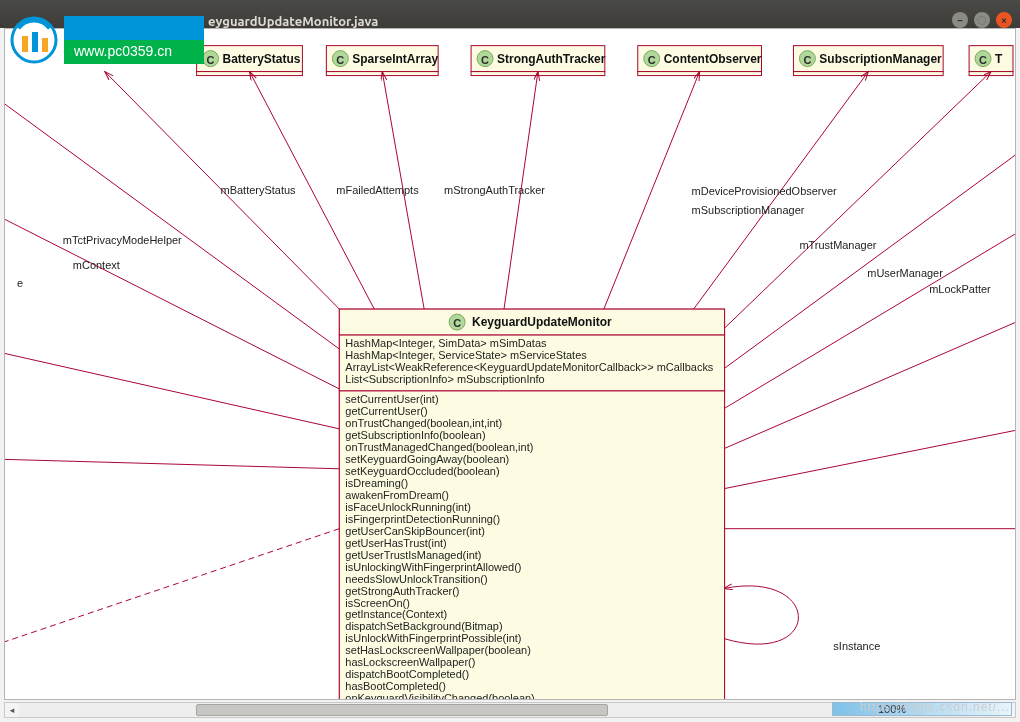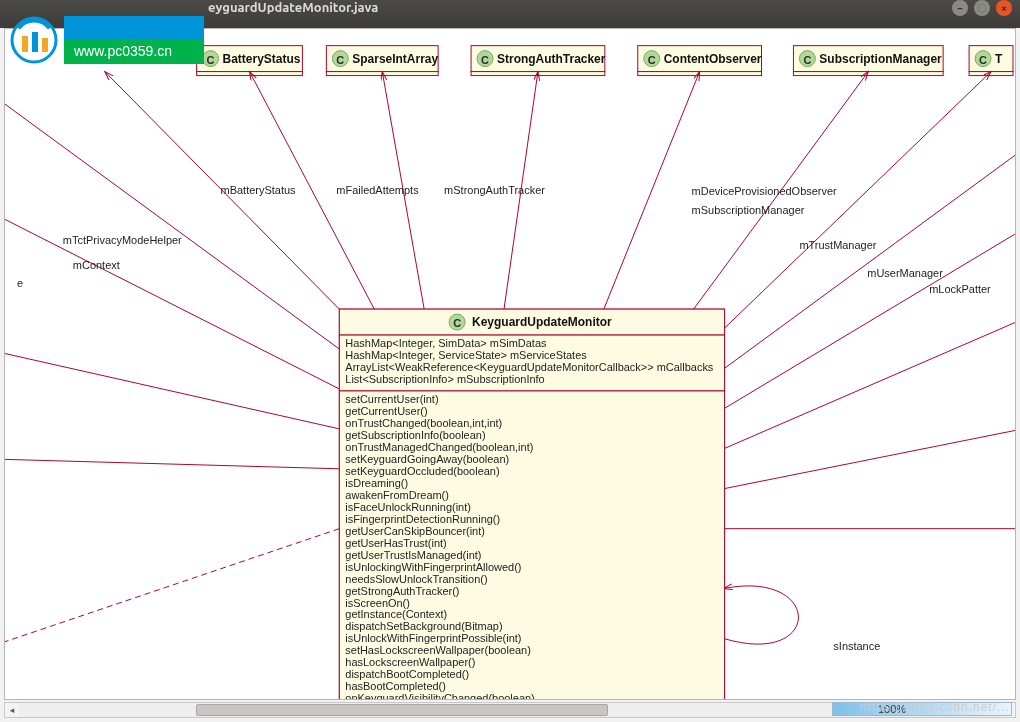--- a/index.html
+++ b/index.html
@@ -10,21 +10,21 @@
     overflow: hidden;
     width: 1020px;
     height: 722px;
     position: relative;
   }
   .titlebar {
     height: 28px;
     background: linear-gradient(#4a4a46, #3d3c38);
     color: #dfdbd2;
     display: flex;
-    align-items: flex-start;
+    align-items: flex-end;
     padding: 0 8px;
     font-size: 13px;
     font-weight: bold;
     position: relative;
   }
   .titlebar .title { flex: 1; text-align: left; padding-left: 200px; }
   .win-buttons { display: flex; gap: 6px; align-items: center; }
   .wbtn {
     width: 16px; height: 16px; border-radius: 50%;
     display: inline-flex; align-items: center; justify-content: center;

